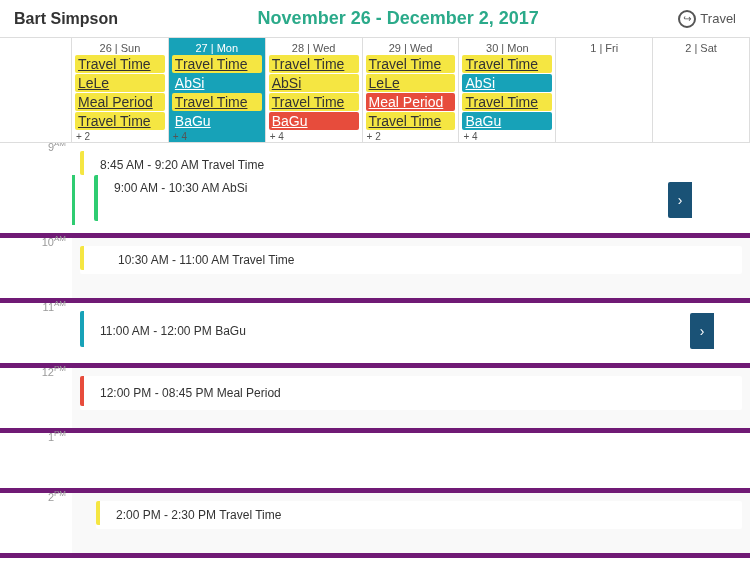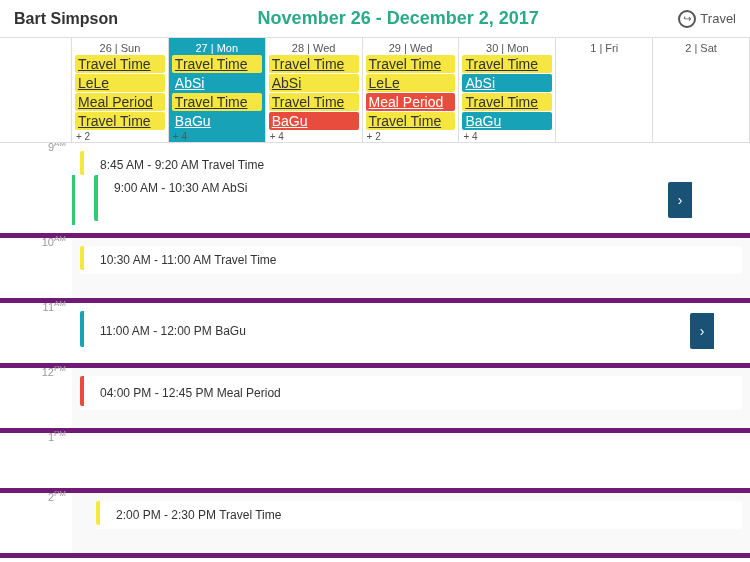--- a/index.html
+++ b/index.html
@@ -280,40 +280,40 @@
           <span class="event-text" style="margin-left: 10px;">9:00 AM - 10:30 AM   AbSi</span>
           <button class="nav-btn" style="position: absolute; right: 0px; top: 50%; transform: translateY(-50%);">›</button>
         </div>
       </div>
     </div>
     <div class="grid-row" style="min-height: 65px;">
       <div class="time-label">10<sup>AM</sup></div>
       <div class="grid-content" style="position: relative;">
         <div class="event-block" style="top: 8px; height: 28px; position: absolute; left: 0px; right: 0px; margin: 0px 8px; padding: 6px 10px; background: rgb(255, 255, 255); border-radius: 2px; display: flex; align-items: center; font-size: 12px;">
           <div class="event-bar bar-yellow" style="width: 4px; height: 24px; min-height: 16px; position: absolute; left: 0px; top: 0px; border-radius: 2px 0px 0px 2px;"></div>
-          <span class="event-text" style="margin-left: 10px;">10:30 AM - 11:00 AM   Travel Time</span>
+          <span class="event-text" style="margin-left: 28px;">10:30 AM - 11:00 AM   Travel Time</span>
         </div>
       </div>
     </div>
     <div class="grid-row" style="min-height: 65px;">
       <div class="time-label">11<sup>AM</sup></div>
       <div class="grid-content" style="position: relative;">
         <div class="event-block" style="top: 8px; height: 40px; position: absolute; left: 0px; right: 28px; margin: 0px 8px; padding: 6px 10px; background: rgb(255, 255, 255); border-radius: 2px; display: flex; align-items: center; font-size: 12px;">
           <div class="event-bar bar-teal" style="width: 4px; height: 36px; min-height: 16px; position: absolute; left: 0px; top: 0px; border-radius: 2px 0px 0px 2px;"></div>
           <span class="event-text" style="margin-left: 10px;">11:00 AM - 12:00 PM   BaGu</span>
           <button class="nav-btn" style="position: absolute; right: 0px; top: 50%; transform: translateY(-50%);">›</button>
         </div>
       </div>
     </div>
     <div class="grid-row" style="min-height: 65px;">
       <div class="time-label">12<sup>PM</sup></div>
       <div class="grid-content" style="position: relative;">
         <div class="event-block" style="top: 8px; height: 34px; position: absolute; left: 0px; right: 0px; margin: 0px 8px; padding: 6px 10px; background: rgb(255, 255, 255); border-radius: 2px; display: flex; align-items: center; font-size: 12px;">
           <div class="event-bar bar-red" style="width: 4px; height: 30px; min-height: 16px; position: absolute; left: 0px; top: 0px; border-radius: 2px 0px 0px 2px;"></div>
-          <span class="event-text" style="margin-left: 10px;">04:00 PM - 12:45 PM   Meal Period</span>
+          <span class="event-text" style="margin-left: 10px;">12:00 PM - 08:45 PM   Meal Period</span>
         </div>
       </div>
     </div>
     <div class="grid-row" style="min-height: 60px;">
       <div class="time-label">1<sup>PM</sup></div>
       <div class="grid-content" style="position: relative;"></div>
     </div>
     <div class="grid-row" style="min-height: 65px;">
       <div class="time-label">2<sup>PM</sup></div>
       <div class="grid-content" style="position: relative;">

